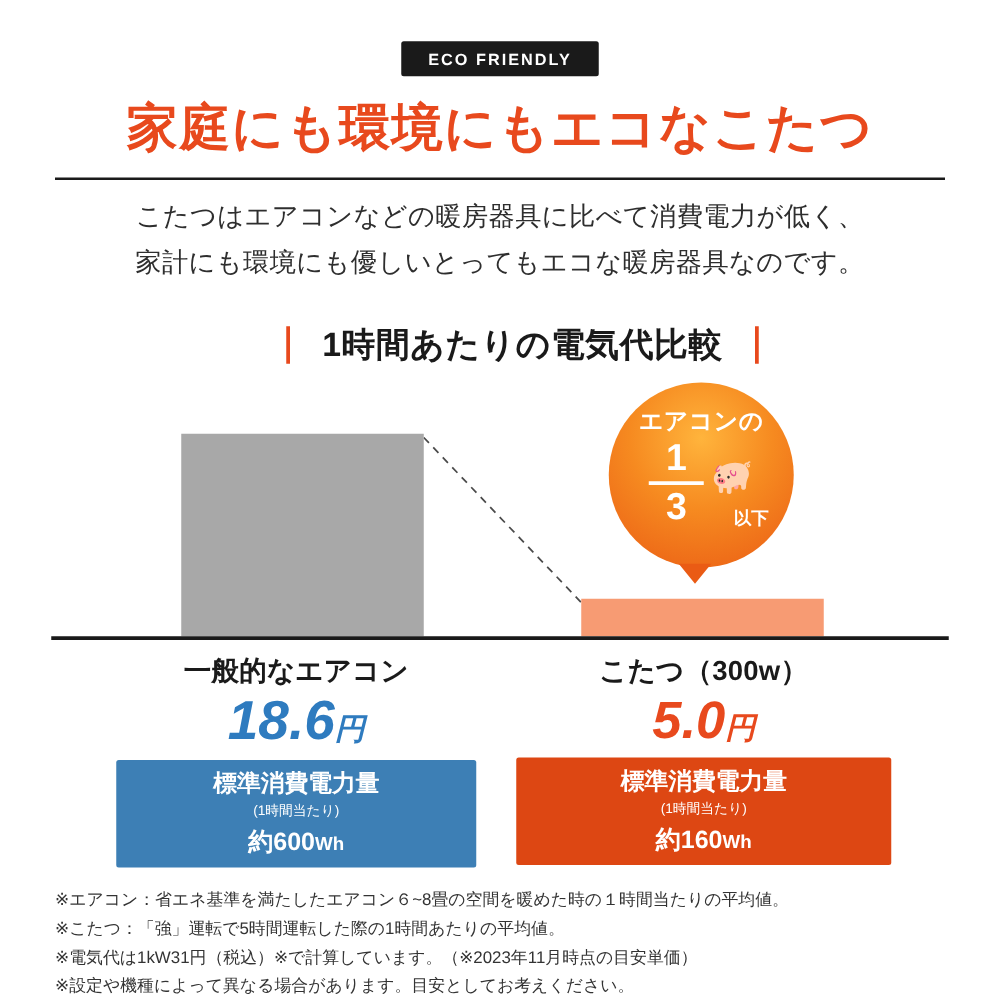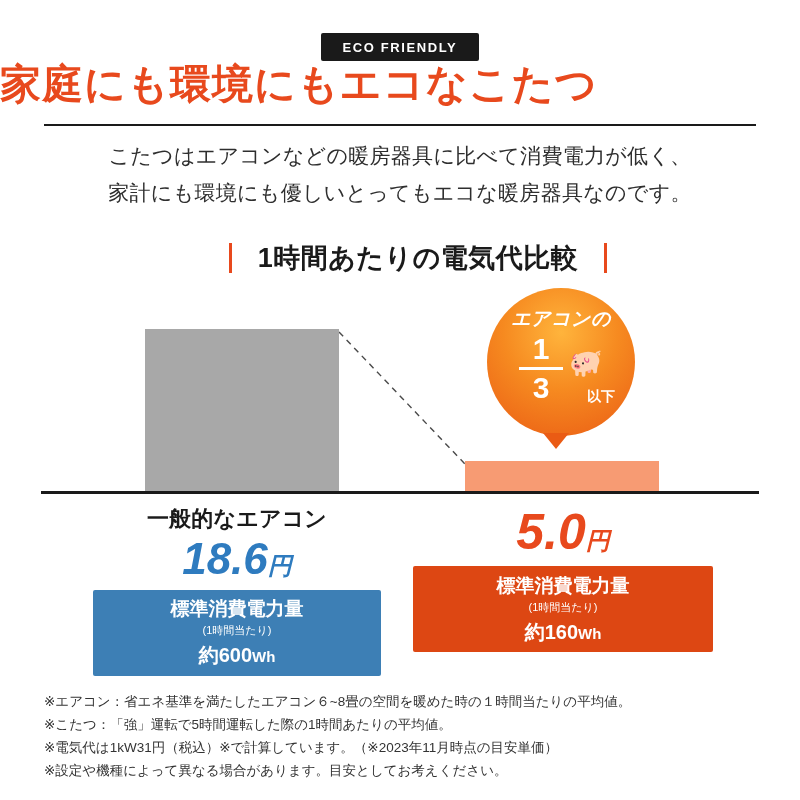--- a/index.html
+++ b/index.html
@@ -16,20 +16,22 @@
   .badge-wrap { display: flex; justify-content: center; padding-top: 33px; }
   .badge {
     background: #1a1a1a; color: #ffffff;
     font-size: 13px; font-weight: bold; letter-spacing: 1.6px;
     padding: 7px 22px 6px 22px;
     border-radius: 2px;
   }
 
   
   .headline {
+    margin-top: 18px;
+    text-align: center;
     font-size: 41px;
     font-weight: bold;
     color: #e8491d;
     letter-spacing: 1px;
     line-height: 1.15;
   }
   .rule {
     width: 712px; height: 2px; background: #1a1a1a;
     margin: 16px auto 0 auto;
   }
@@ -99,21 +101,21 @@
     content: "";
     position: absolute;
     left: 56px; bottom: -13px;
     width: 0; height: 0;
     border-left: 13px solid transparent;
     border-right: 13px solid transparent;
     border-top: 16px solid #ea5b14;
   }
   .bubble .b-top {
     margin-top: 18px;
-    font-size: 19px; font-weight: bold; letter-spacing: 0.5px; font-style: italic;
+    font-size: 19px; font-weight: bold; letter-spacing: 0.5px;
   }
   .bubble .frac-row {
     margin-top: 2px;
     display: flex; align-items: center; justify-content: center; gap: 6px;
   }
   .bubble .frac {
     display: flex; flex-direction: column; align-items: center;
     line-height: 1;
   }
   .bubble .frac .num { font-size: 30px; font-weight: bold; }
@@ -139,21 +141,21 @@
     margin-top: 2px;
     color: #2e7bbf;
     font-weight: bold;
     letter-spacing: 0px;
     line-height: 1.05;
     font-style: italic;
   }
   .col .price .big { font-size: 44px; }
   .col .price .yen { font-size: 24px; }
   .col.kotatsu .price { color: #e8491d; }
-  .col.kotatsu .price .big { font-size: 50px; }
+  .col.kotatsu .price .big { font-size: 42px; }
 
   .kw-box {
     margin: 8px auto 0 auto;
     width: 288px; height: 86px;
     background: #3d7fb5;
     color: #ffffff;
     border-radius: 2px;
     display: flex; flex-direction: column; align-items: center; justify-content: center;
   }
   .col.kotatsu .kw-box { background: #dd4713; width: 300px; }
@@ -228,20 +230,21 @@
       <div class="kw-box">
         <div class="t1">標準消費電力量</div>
         <div class="t2">(1時間当たり)</div>
         <div class="t3">
           <span>約600</span><span class="unit">Wh</span>
         </div>
       </div>
     </div>
 
     <div class="col kotatsu">
+      <div class="label">こたつ（300w）</div>
       <div class="price">
         <span class="big">5.0</span><span class="yen">円</span>
       </div>
       <div class="kw-box">
         <div class="t1">標準消費電力量</div>
         <div class="t2">(1時間当たり)</div>
         <div class="t3">
           <span>約160</span><span class="unit">Wh</span>
         </div>
       </div>

